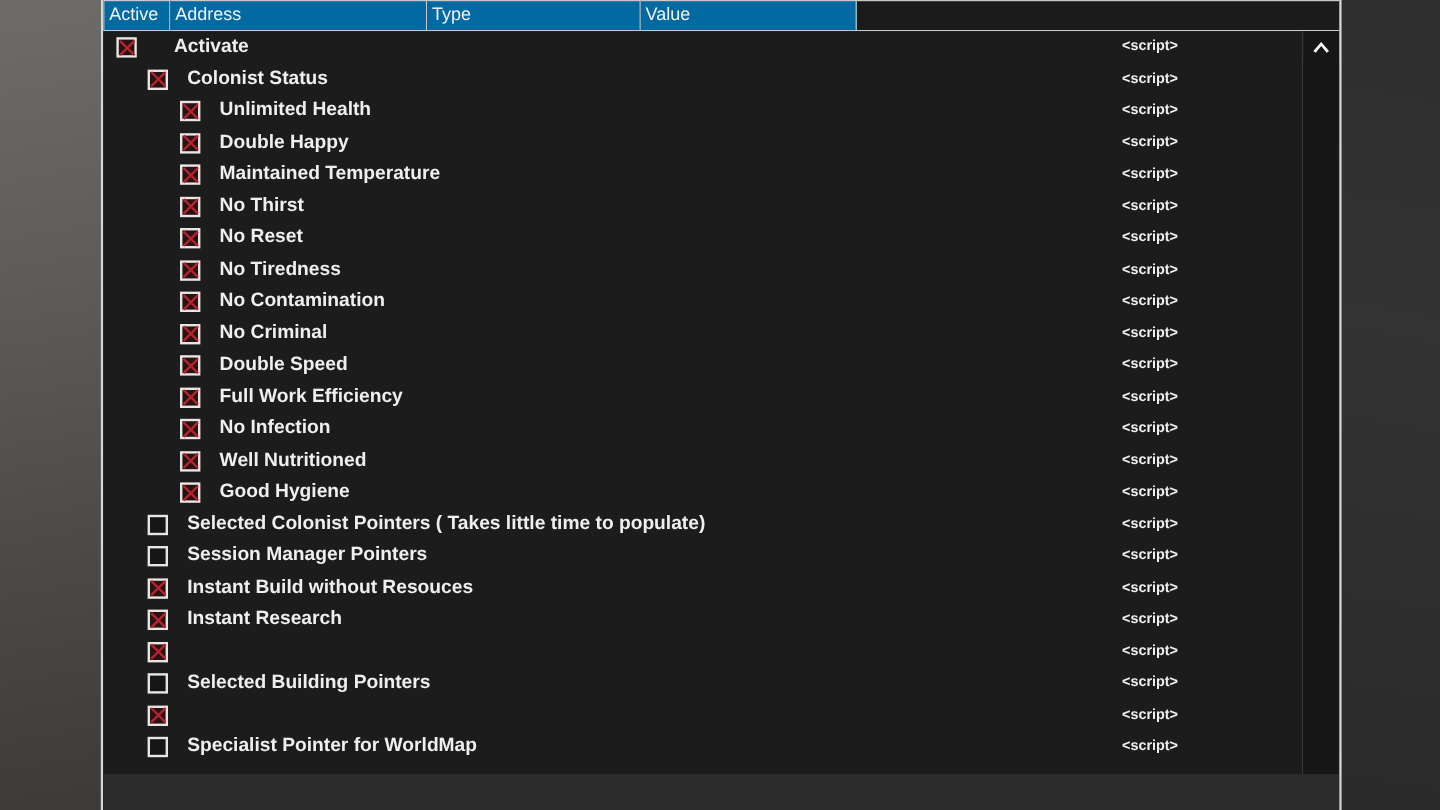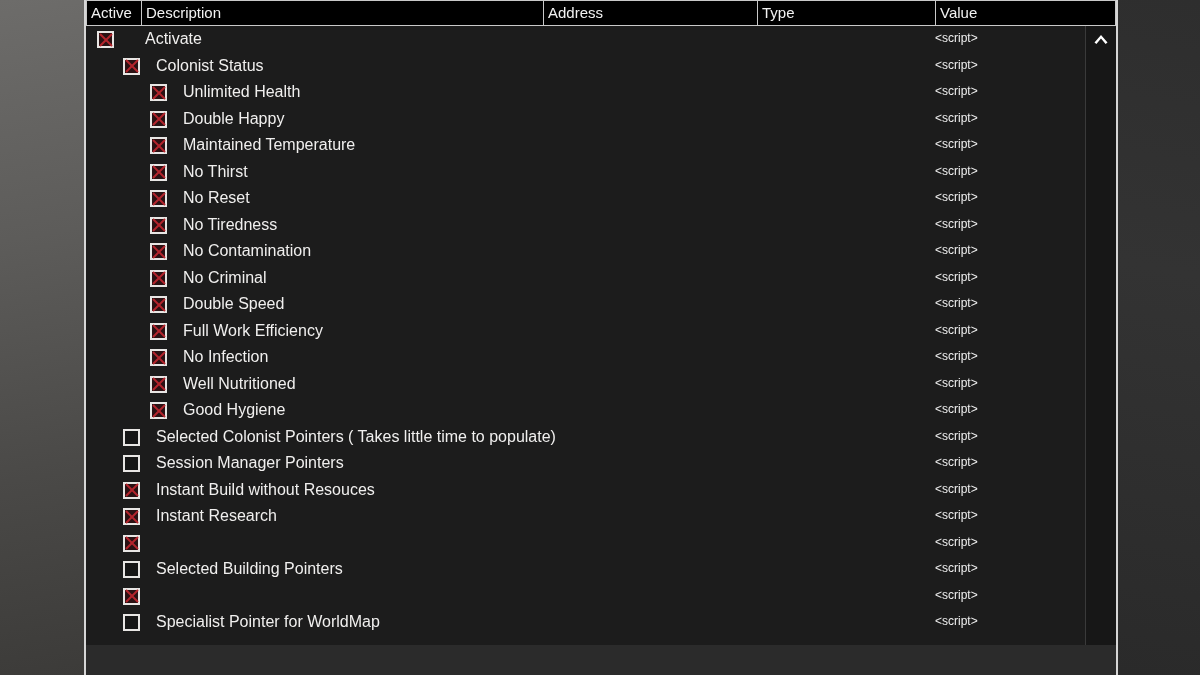--- a/index.html
+++ b/index.html
@@ -52,21 +52,21 @@
     position: relative;
     height: 26px;
     background: #1a1a1a;
     display: flex;
     box-sizing: border-box;
   }
   .hcell {
     position: relative;
     height: 26px;
     box-sizing: border-box;
-    background: #000000;
+    background: #0369a1;
     border: 1px solid #c9c9c9;
     border-left: none;
     color: #f2f2f2;
     font-size: 15px;
     line-height: 24px;
     padding-left: 4px;
     white-space: nowrap;
     overflow: hidden;
   }
   .hcell:first-child { border-left: 1px solid #c9c9c9; }
@@ -89,20 +89,21 @@
     position: relative;
     height: 649px;
     background: #1c1c1c;
     overflow: hidden;
   }
   .row {
     position: relative;
     height: 26.5px;
     width: 100%;
     display: block;
+    font-weight: bold;
   }
   .cb {
     position: absolute;
     top: 5px;
     width: 17px;
     height: 17px;
     box-sizing: border-box;
     border: 2px solid #e8e6e4;
     background: #161616;
   }
@@ -202,21 +203,20 @@
 
 <div id="desktop">
 
   <div class="backdrop-left"></div>
   <div class="backdrop-right"></div>
 
   <div id="ce-window">
 
     <div id="table-header">
       <div class="hcell c-active">Active</div>
-      <div class="hcell c-desc">Description</div>
       <div class="hcell c-addr">Address</div>
       <div class="hcell c-type">Type</div>
       <div class="hcell c-value">Value</div>
       <div class="hcell-spacer"></div>
     </div>
 
     <div id="list-body">
         <div class="row lvl0">
           <div class="cb checked"></div>
           <div class="desc">Activate</div>

